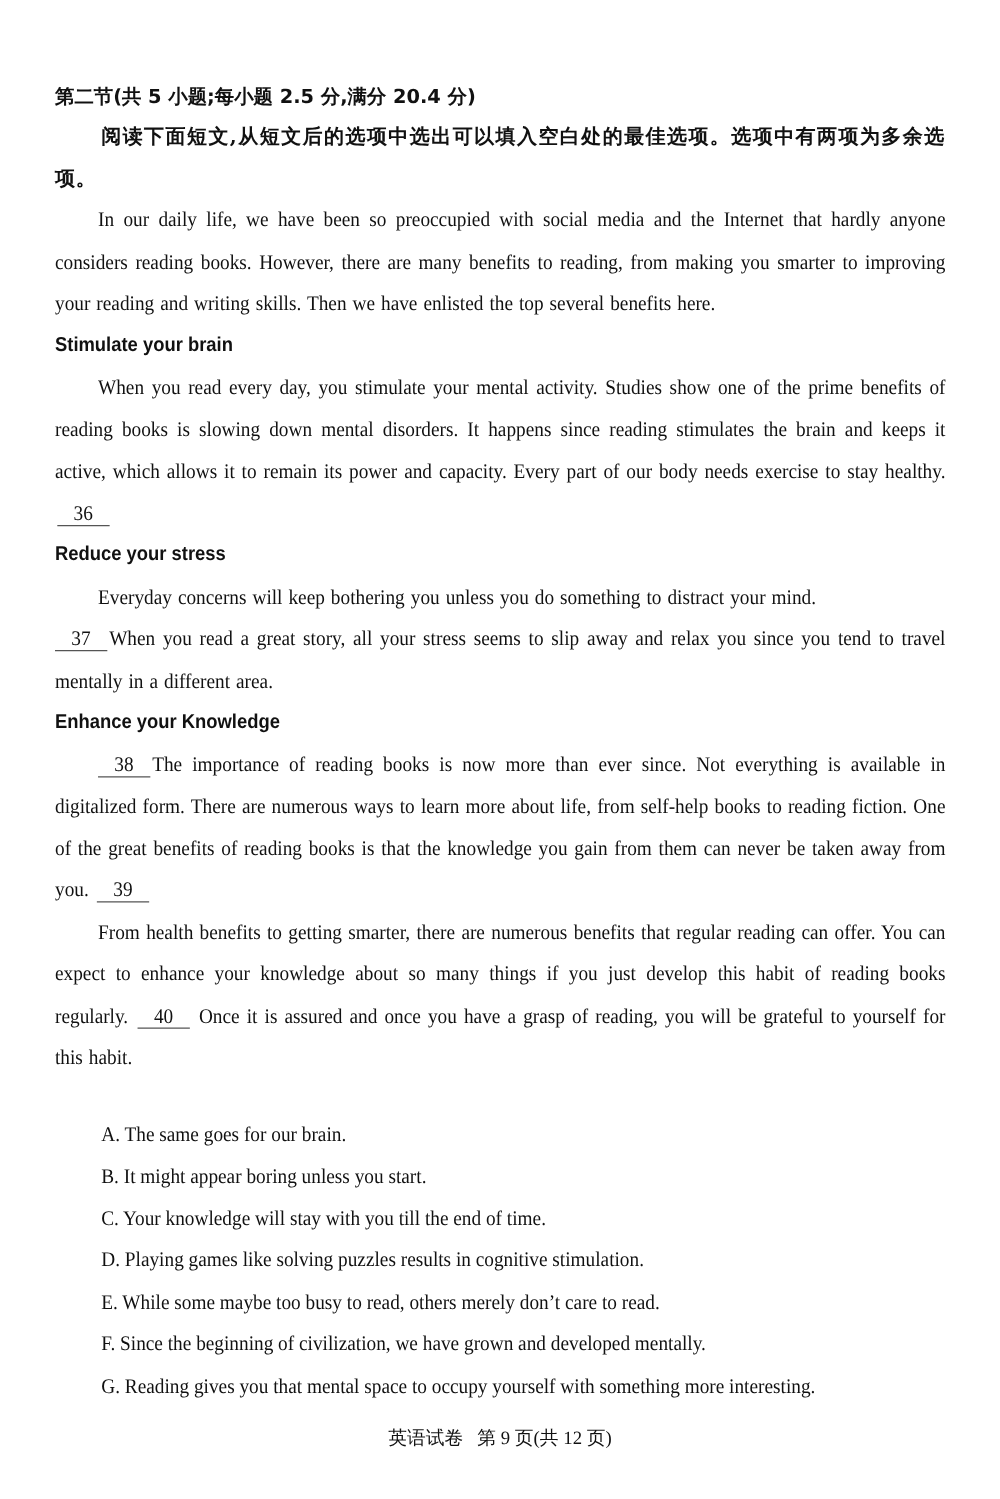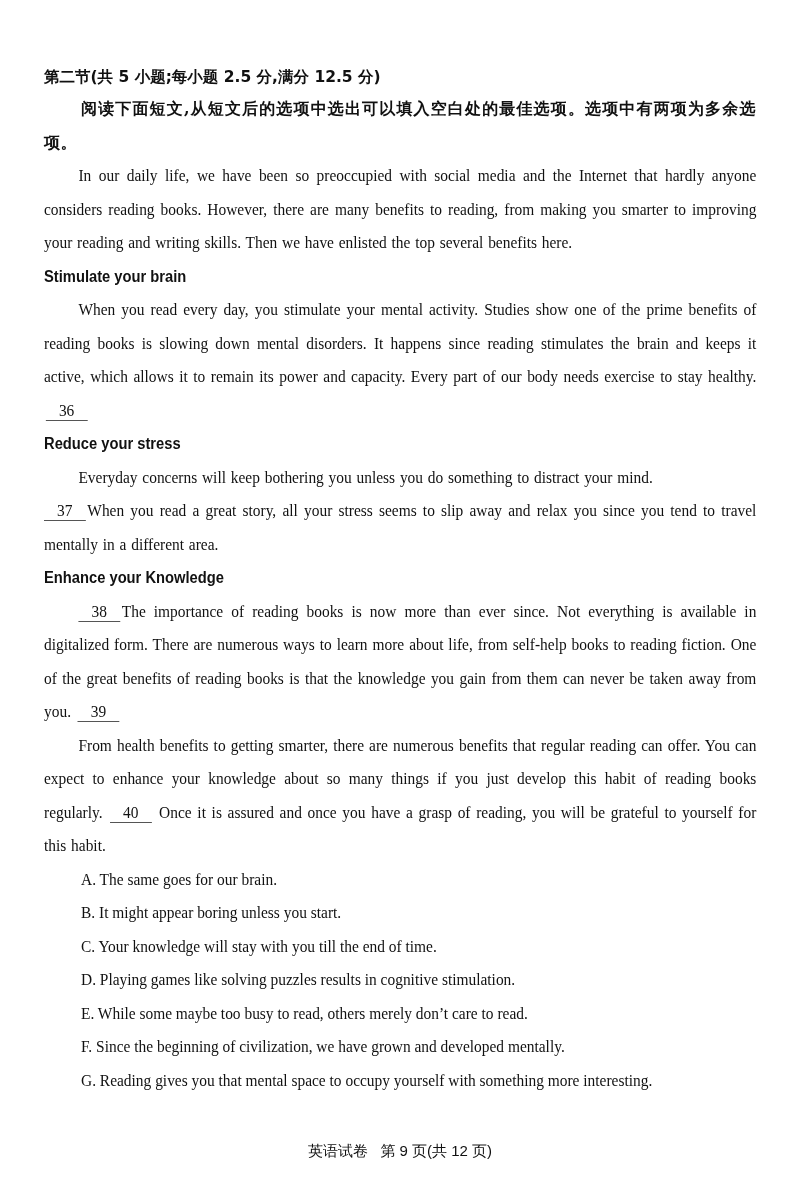--- a/index.html
+++ b/index.html
@@ -66,46 +66,47 @@
       text-align: center;
       line-height: 18px;
       padding: 0 14px;
       margin: 0 2px;
     }
     .blank.lead {
       margin-left: 0;
     }
     .options {
       padding-left: 37px;
+      margin-top: 28px;
     }
     .option {
       font-size: 16.6px;
       height: 33.5px;
       line-height: 33.5px;
       white-space: nowrap;
       transform: scaleX(0.93);
       transform-origin: left top;
     }
     .footer {
       position: absolute;
       left: 0;
       width: 800px;
       top: 1139px;
       text-align: center;
-      font-family: Liberation Sans, sans-serif;
+      font-family: Liberation Serif, serif;
       font-size: 15px;
       line-height: 24px;
       white-space: pre;
     }
   </style>
 </head>
 <body>
 
 <div class="page">
-  <div class="section-title">第二节(共 5 小题;每小题 2.5 分,满分 12.5 分)</div>
+  <div class="section-title">第二节(共 5 小题;每小题 2.5 分,满分 20.4 分)</div>
   <div class="instr">阅读下面短文,从短文后的选项中选出可以填入空白处的最佳选项。选项中有两项为多余选项。</div>
 
   <div class="para">In our daily life, we have been so preoccupied with social media and the Internet that hardly anyone considers reading books. However, there are many benefits to reading, from making you smarter to improving your reading and writing skills. Then we have enlisted the top several benefits here.</div>
 
   <div class="heading">Stimulate your brain</div>
   <div class="para"><span>When you read every day, you stimulate your mental activity. Studies show one of the prime benefits of reading books is slowing down mental disorders. It happens since reading stimulates the brain and keeps it active, which allows it to remain its power and capacity. Every part of our body needs exercise to stay healthy. </span><span class="blank">36</span></div>
 
   <div class="heading">Reduce your stress</div>
   <div class="para"><span>Everyday concerns will keep bothering you unless you do something to distract your mind. </span><br><span class="blank lead">37</span><span>When you read a great story, all your stress seems to slip away and relax you since you tend to travel mentally in a different area.</span></div>
 

